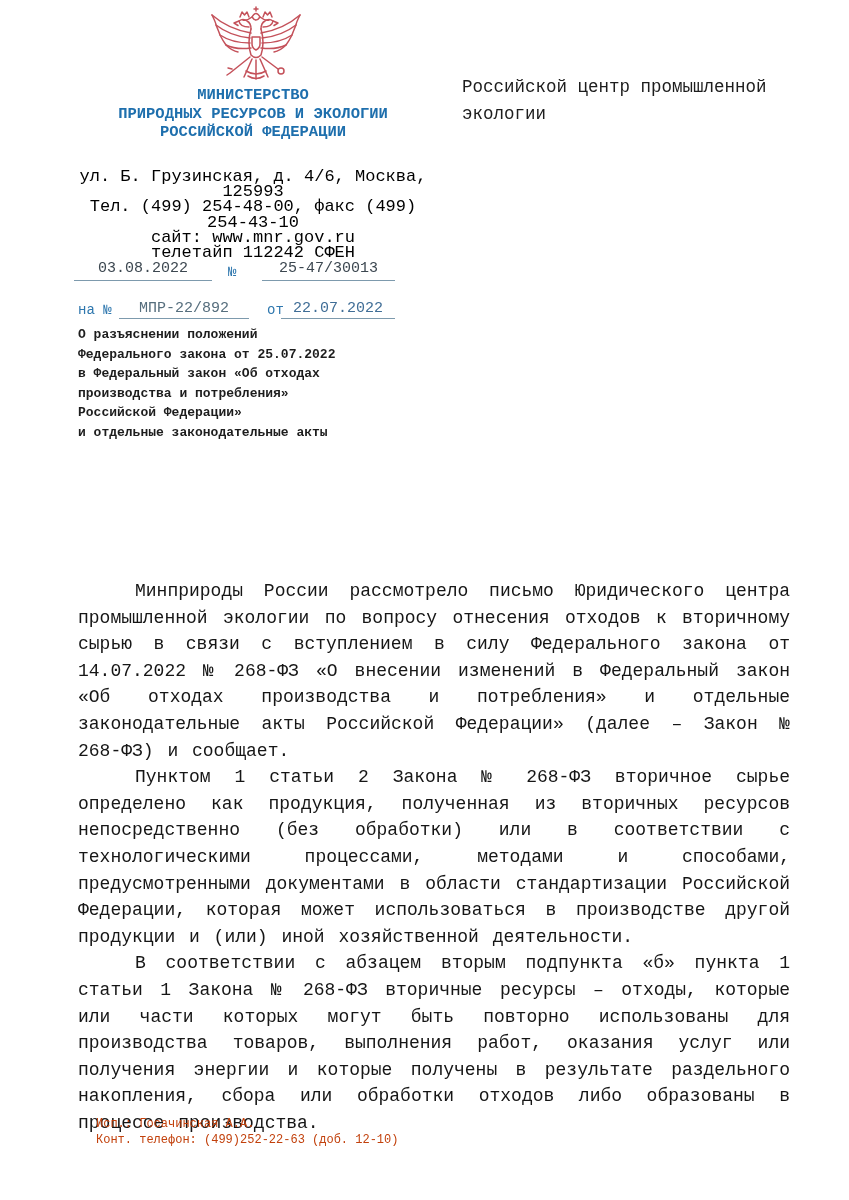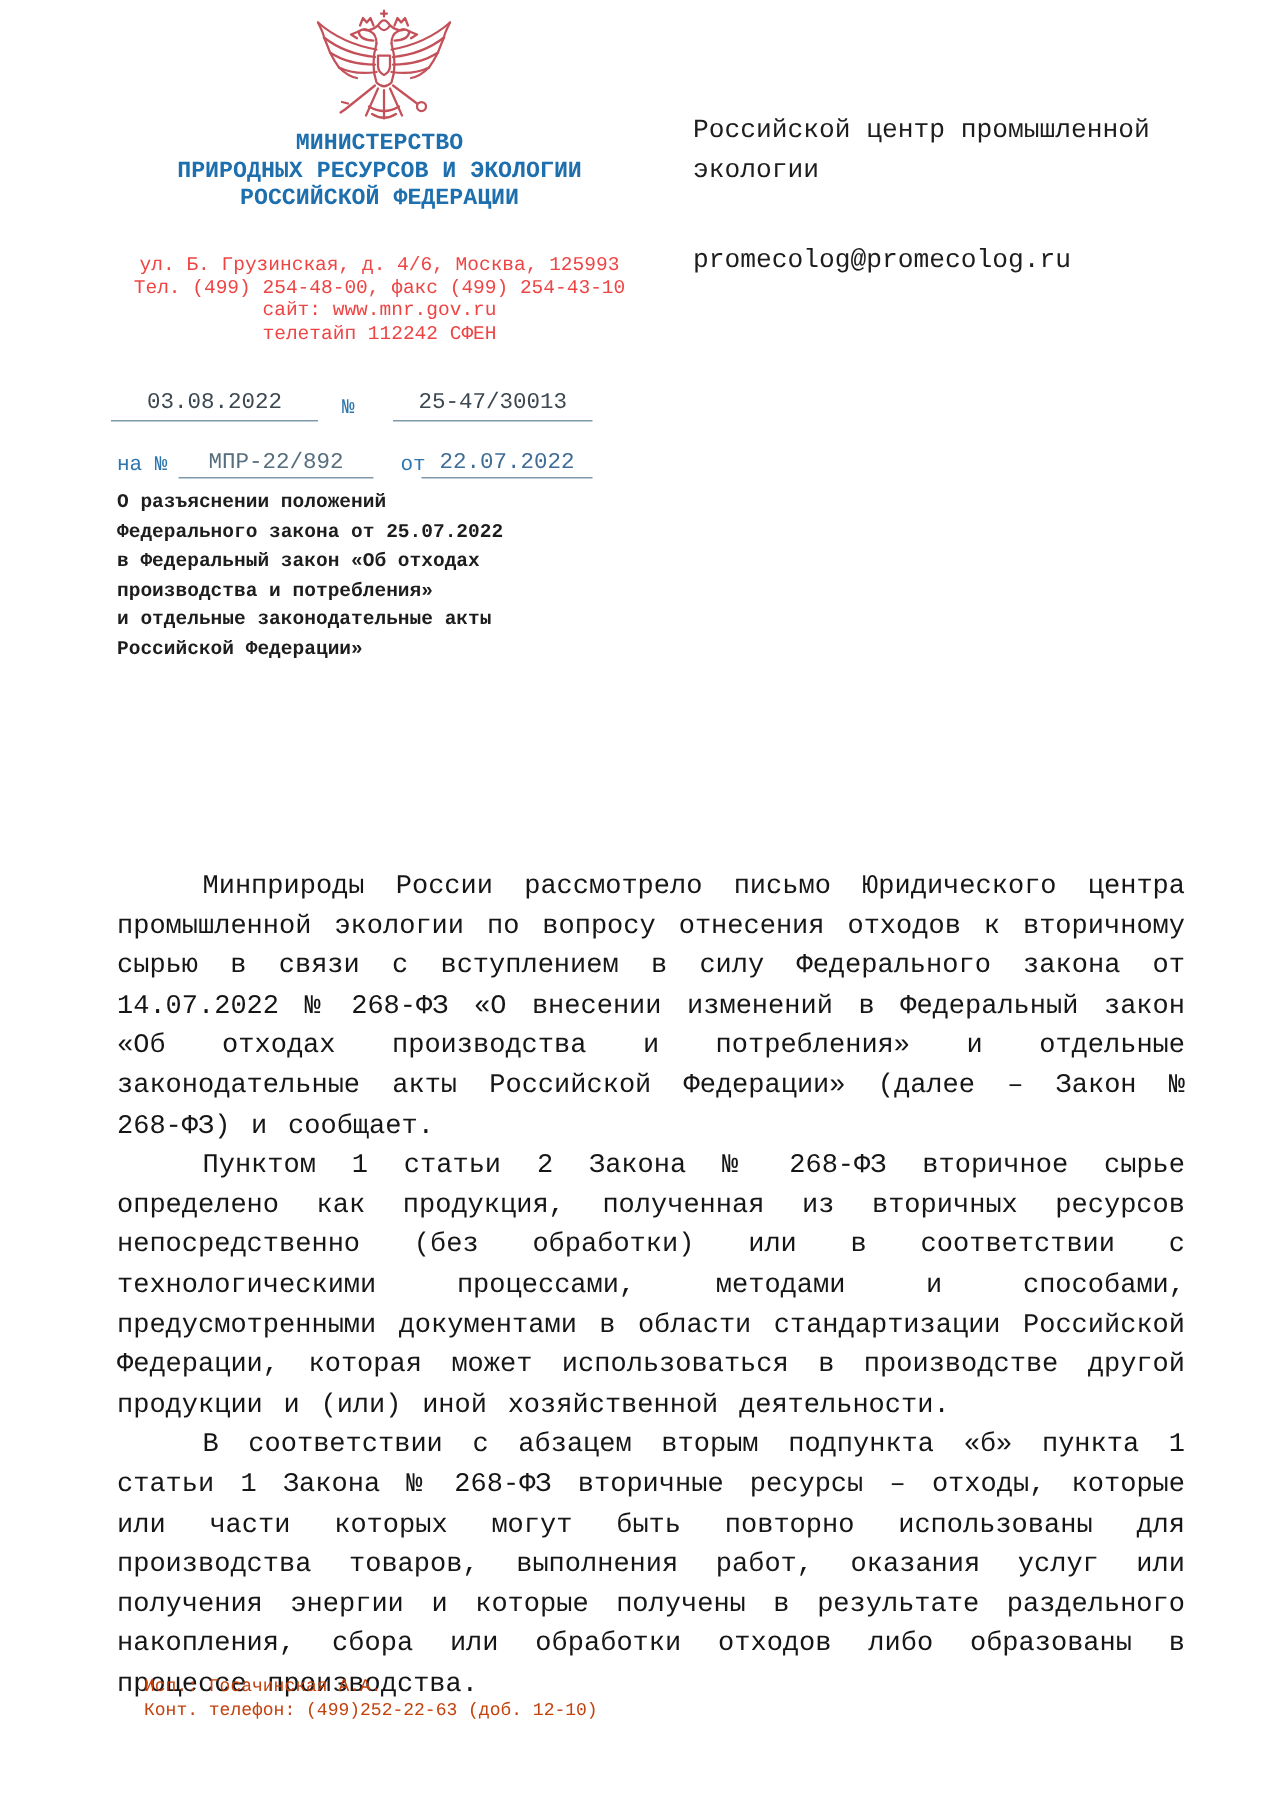--- a/index.html
+++ b/index.html
@@ -17,21 +17,21 @@
   .ministry{
     position:absolute;left:75px;top:86px;width:356px;
     text-align:center;color:#1e6fad;font-weight:bold;
   }
   .ministry .l1{font-size:15.5px;line-height:19px;}
   .ministry .l2{font-size:15.5px;line-height:18px;}
   .ministry .l3{font-size:15.5px;line-height:18px;}
   .ministry .l4{font-size:14px;line-height:18px;padding-top:1px;}
   .address{
     position:absolute;left:75px;top:169px;width:356px;
-    text-align:center;color:#ef4444;font-size:13px;line-height:15.2px;
+    text-align:center;color:#000000;font-size:17px;line-height:15.2px;
   }
   
   .ref-label{position:absolute;color:#2e77ae;font-size:14px;}
   .ref-value{position:absolute;font-size:15px;text-align:center;}
   .ref-line{position:absolute;height:1px;background:#7d9aad;}
   .v-dark{color:#3c4750;}
   .v-slate{color:#566e7d;}
   .v-blue{color:#3f6d96;}
   
   .subject{
@@ -125,29 +125,28 @@
   <span class="ref-line" style="left:119px;top:318px;width:130px;"></span>
   <span class="ref-label" style="left:267px;top:302px;">от</span>
   <span class="ref-value v-blue" style="left:281px;top:300px;width:114px;">22.07.2022</span>
   <span class="ref-line" style="left:281px;top:318px;width:114px;"></span>
 
   <div class="subject">
     <div>О разъяснении положений</div>
     <div>Федерального закона от 25.07.2022</div>
     <div>в Федеральный закон «Об отходах</div>
     <div>производства и потребления»</div>
+    <div>Российской Федерации»</div>
     <div>и отдельные законодательные акты</div>
-    <div>Российской Федерации»</div>
   </div>
 
   <div class="recipient">
     <div>Российской центр промышленной</div>
     <div>экологии</div>
   </div>
-  <div class="recipient-email">promecolog@promecolog.ru</div>
 
   <div class="body-text">
     <p>Минприроды России рассмотрело письмо Юридического центра промышленной экологии по вопросу отнесения отходов к вторичному сырью в связи с вступлением в силу Федерального закона от 14.07.2022 № 268-ФЗ «О внесении изменений в Федеральный закон «Об отходах производства и потребления» и отдельные законодательные акты Российской Федерации» (далее – Закон № 268-ФЗ) и сообщает.</p>
     <p>Пунктом 1 статьи 2 Закона № 268-ФЗ вторичное сырье определено как продукция, полученная из вторичных ресурсов непосредственно (без обработки) или в соответствии с технологическими процессами, методами и способами, предусмотренными документами в области стандартизации Российской Федерации, которая может использоваться в производстве другой продукции и (или) иной хозяйственной деятельности.</p>
     <p>В соответствии с абзацем вторым подпункта «б» пункта 1 статьи 1 Закона № 268-ФЗ вторичные ресурсы – отходы, которые или части которых могут быть повторно использованы для производства товаров, выполнения работ, оказания услуг или получения энергии и которые получены в результате раздельного накопления, сбора или обработки отходов либо образованы в процессе производства.</p>
   </div>
 
   <div class="footer">
     <div>Исп.: Госачинская А.А.</div>
     <div>Конт. телефон: (499)252-22-63 (доб. 12-10)</div>

